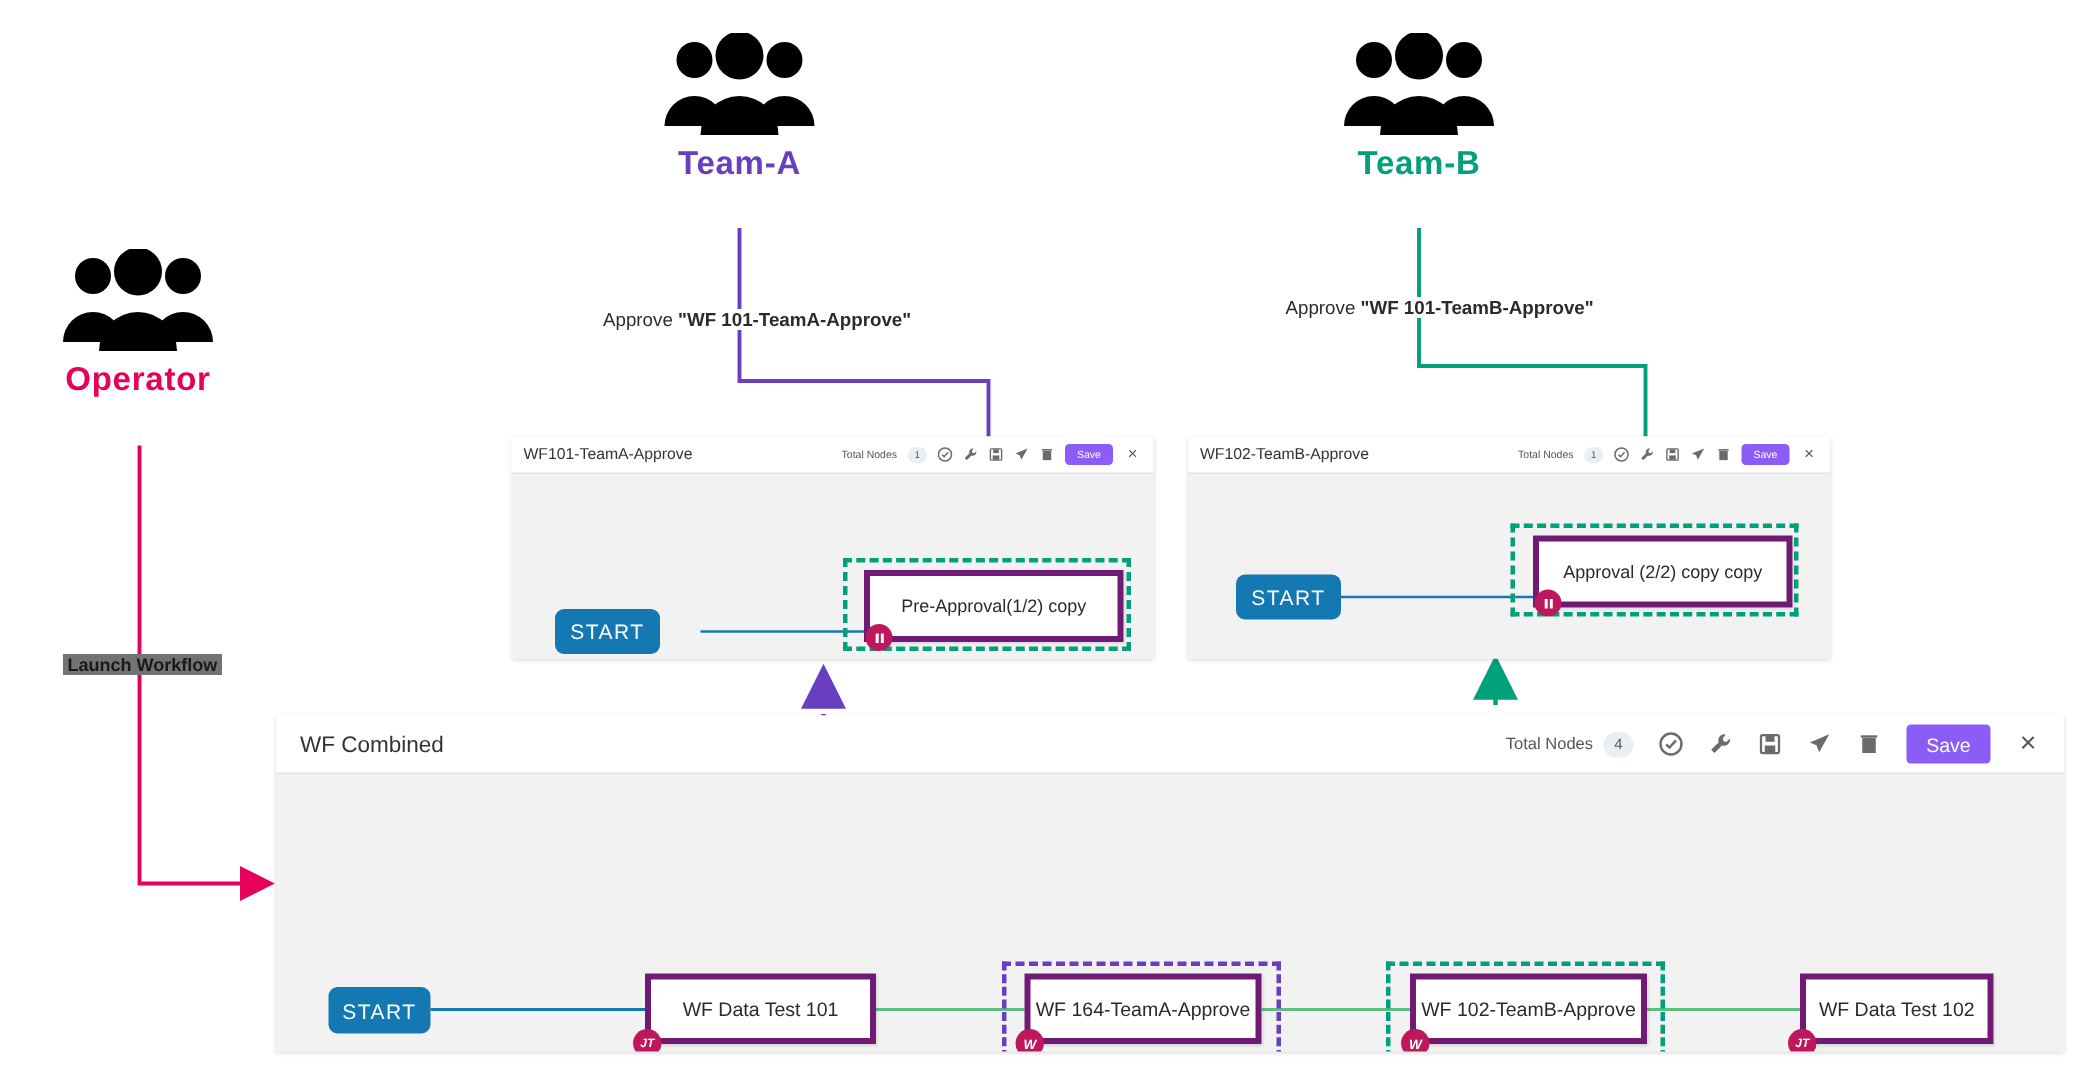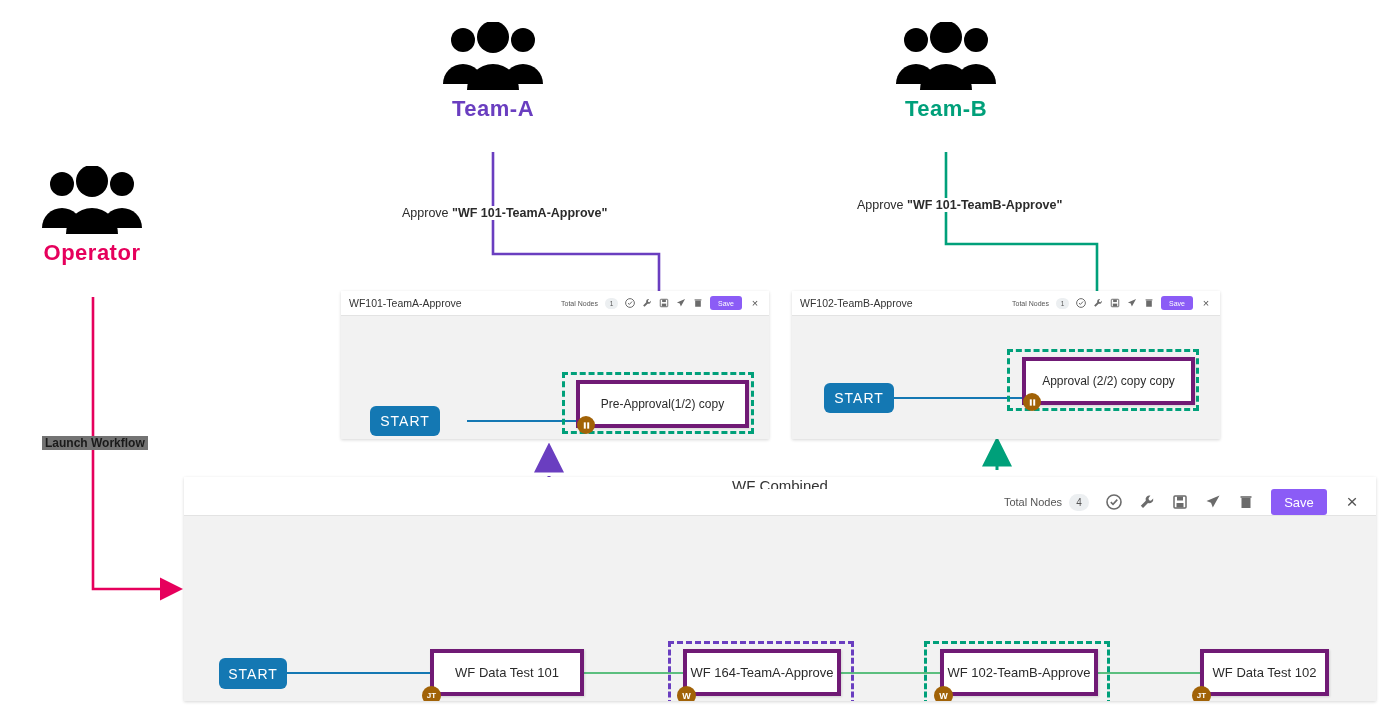--- a/index.html
+++ b/index.html
@@ -29,23 +29,23 @@
   .canvas{background:#f2f2f2;position:relative;overflow:hidden;}
   .canvas-lg{background:#f2f2f2;position:relative;overflow:hidden;}
   
   .start-node{background:#1478b3;color:#ffffff;border-radius:6px;
               display:flex;align-items:center;justify-content:center;
               letter-spacing:1px;}
   .task-node{background:#ffffff;border:4px solid #701a75;
              display:flex;align-items:center;justify-content:center;
              color:#2b2b2b;box-shadow:1px 1px 2px rgba(0,0,0,.12);
              text-align:center;box-sizing:border-box;}
-  .node-badge{background:#a16207;border-radius:50%;color:#fff;
+  .node-badge{background:#be185d;border-radius:50%;color:#fff;
               display:flex;align-items:center;justify-content:center;
-              font-weight:bold;}
+              font-weight:bold;font-style:italic;}
   .sel-box{border-style:dashed;box-sizing:border-box;background:transparent;}
   
   svg.overlay{position:absolute;left:0;top:0;pointer-events:none;}
 </style>
 </head>
 <body>
 
 <svg class="overlay" width="1391" height="718">
   <defs>
     <marker id="arrowPink" markerWidth="9" markerHeight="9" refX="7" refY="4.5" orient="auto">
@@ -236,21 +236,21 @@
     <div class="abs node-badge" style="left:231px;top:77px;width:18px;height:18px;">
       <svg width="9" height="9" viewBox="0 0 10 10">
           <rect x="2" y="1.5" width="2.2" height="7" fill="#fff"></rect>
           <rect x="5.8" y="1.5" width="2.2" height="7" fill="#fff"></rect>
         </svg>
     </div>
   </div>
 </div>
 
 <div class="abs panel" style="left:184px;top:477px;width:1192px;height:224px;">
-  <div class="panel-header" style="height:39px;padding:0 16px;flex-direction:column;">
+  <div class="panel-header" style="height:39px;padding:0 16px;">
     <div class="panel-title" style="font-size:15px;">WF Combined</div>
     <div class="hdr-right" style="gap:17px;">
       <span class="total-label" style="font-size:11px;">Total Nodes</span>
       <span class="count-badge" style="font-size:10px;min-width:20px;height:17px;margin-left:-10px;">4</span>
       <span class="icon-btn">
         <svg width="16" height="16" viewBox="0 0 16 16">
             <circle cx="8" cy="8" r="7" fill="none" stroke="#6b6b6b" stroke-width="1.6"></circle>
             <path d="M4.8 8.2 L7 10.3 L11.3 5.6" fill="none" stroke="#6b6b6b" stroke-width="1.6"></path>
           </svg>
       </span>

